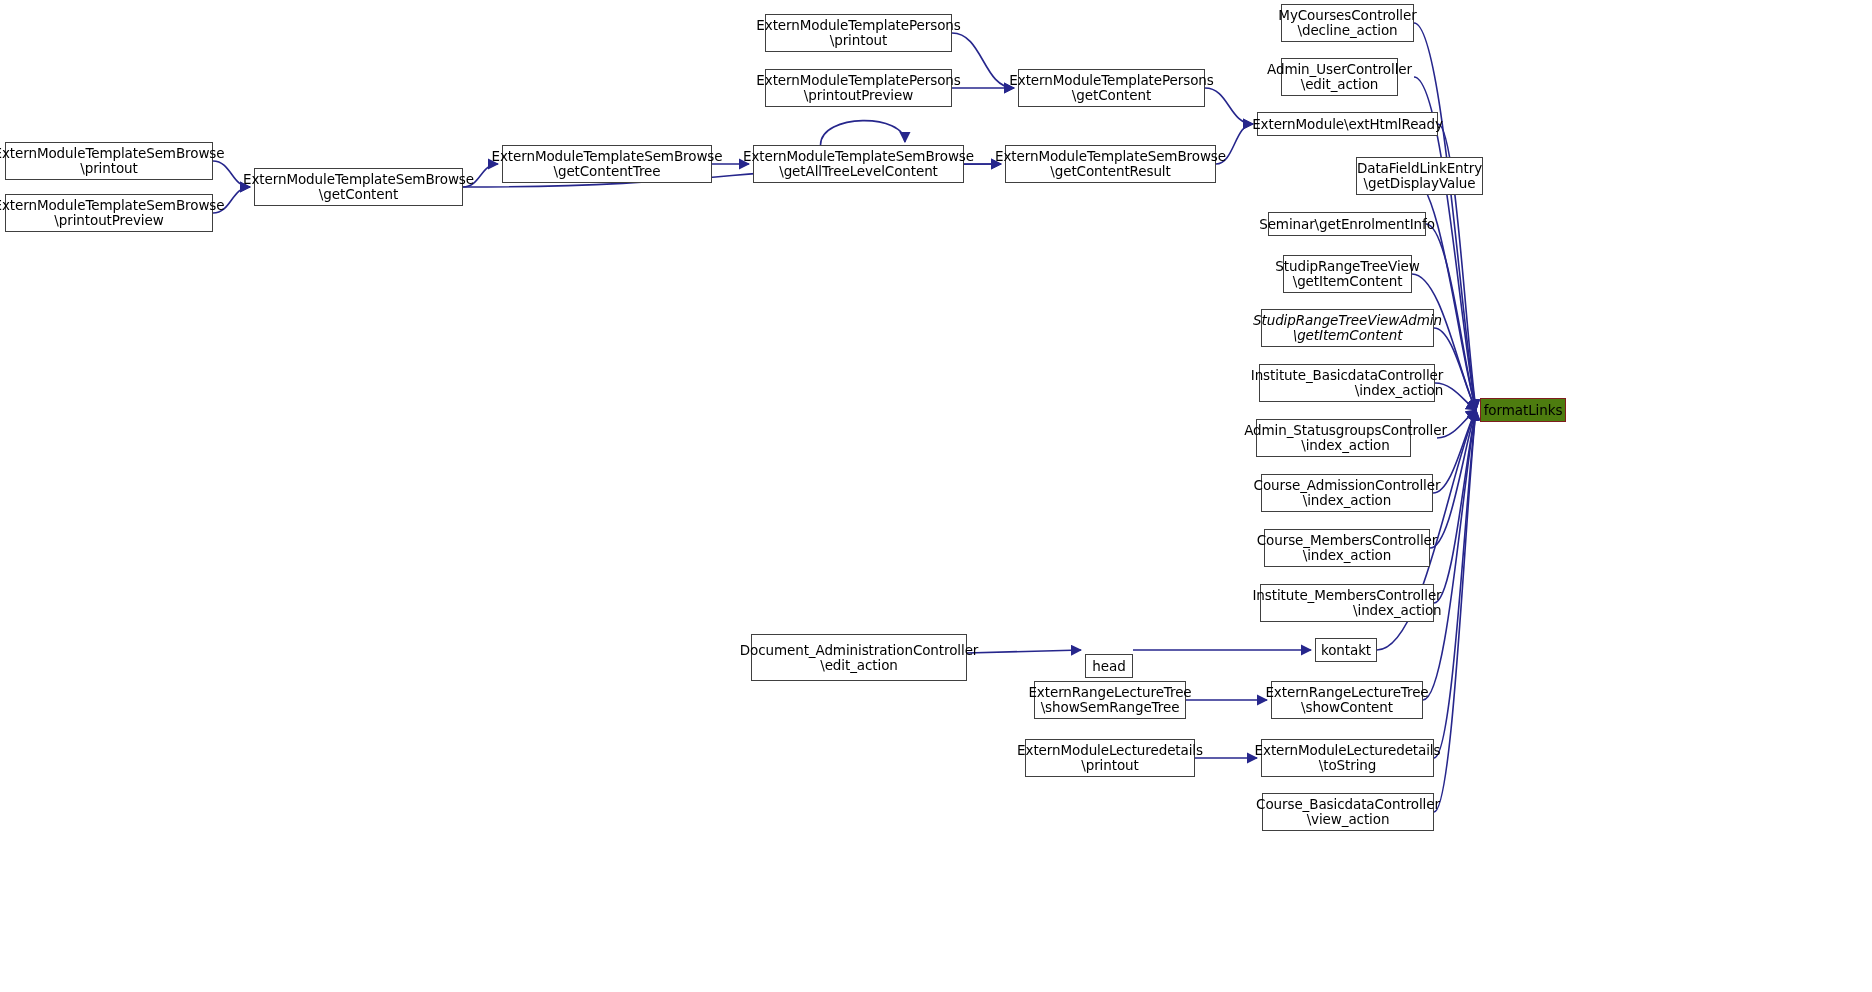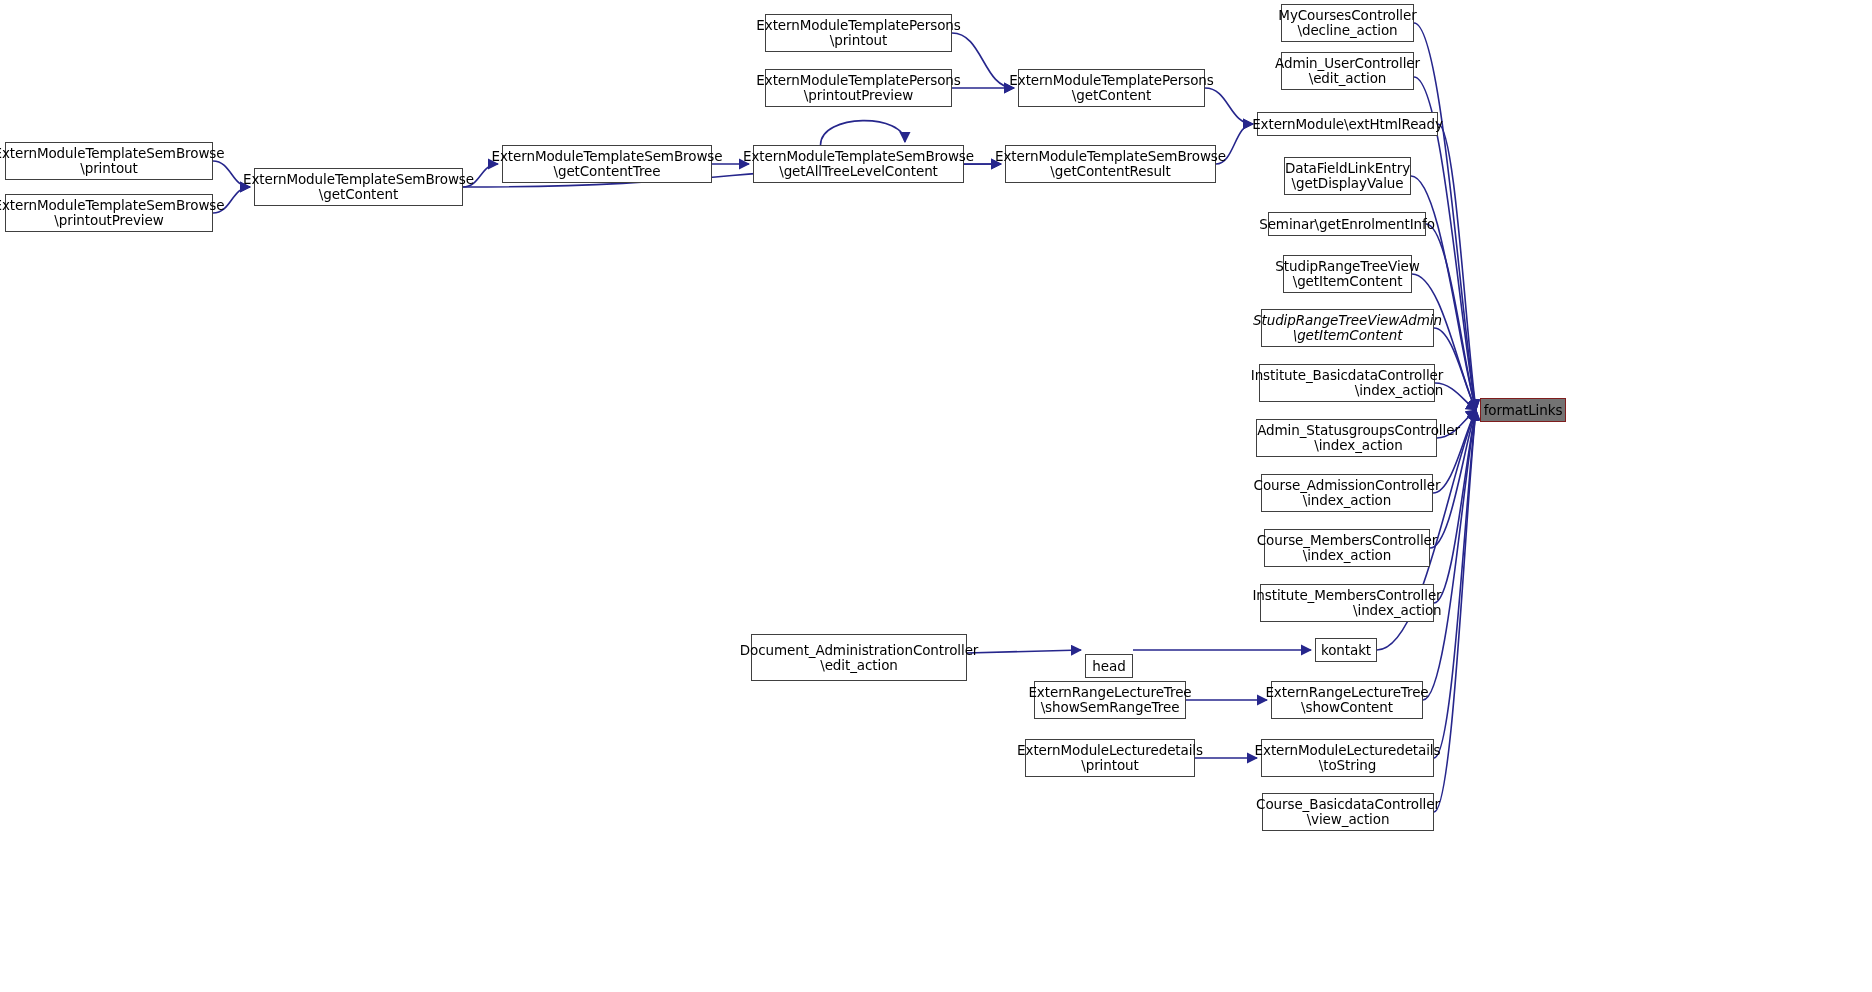--- a/index.html
+++ b/index.html
@@ -32,21 +32,21 @@
     font-size: 13.5px;
     line-height: 15px;
     text-align: center;
     display: flex;
     align-items: center;
     justify-content: center;
     white-space: pre-line;
     letter-spacing: -0.1px;
   }
   .node.highlight {
-    background: #737373;
+    background: #4d7c0f;
     border: 7px solid #7f1d1d;
   }
   .node.thick {
     border-width: 1.5px;
   }
 </style>
 </head>
 <body>
 
 <div id="canvas">
@@ -105,32 +105,32 @@
 \getContentResult</div>
       <div class="node" style="left: 765px; top: 14px; width: 187px; height: 38px;">ExternModuleTemplatePersons
 \printout</div>
       <div class="node" style="left: 765px; top: 69px; width: 187px; height: 38px;">ExternModuleTemplatePersons
 \printoutPreview</div>
       <div class="node" style="left: 1018px; top: 69px; width: 187px; height: 38px;">ExternModuleTemplatePersons
 \getContent</div>
       <div class="node" style="left: 1257px; top: 112px; width: 181px; height: 24px;">ExternModule\extHtmlReady</div>
       <div class="node" style="left: 1281px; top: 4px; width: 133px; height: 38px;">MyCoursesController
 \decline_action</div>
-      <div class="node" style="left: 1281px; top: 52px; width: 133px; height: 38px;">Admin_UserController
+      <div class="node" style="left: 1281px; top: 58px; width: 117px; height: 38px;">Admin_UserController
 \edit_action</div>
-      <div class="node" style="left: 1284px; top: 157px; width: 127px; height: 38px;">DataFieldLinkEntry
+      <div class="node" style="left: 1356px; top: 157px; width: 127px; height: 38px;">DataFieldLinkEntry
 \getDisplayValue</div>
       <div class="node" style="left: 1268px; top: 212px; width: 158px; height: 24px;">Seminar\getEnrolmentInfo</div>
       <div class="node" style="left: 1283px; top: 255px; width: 129px; height: 38px;">StudipRangeTreeView
 \getItemContent</div>
       <div class="node" style="left: 1261px; top: 309px; width: 173px; height: 38px; font-style: italic;">StudipRangeTreeViewAdmin
 \getItemContent</div>
       <div class="node" style="left: 1259px; top: 364px; width: 176px; height: 38px; text-align: right;">Institute_BasicdataController
 \index_action</div>
-      <div class="node" style="left: 1256px; top: 419px; width: 181px; height: 38px; padding-left: 24px;">Admin_StatusgroupsController
+      <div class="node" style="left: 1256px; top: 419px; width: 155px; height: 38px; padding-left: 24px;">Admin_StatusgroupsController
 \index_action</div>
       <div class="node" style="left: 1261px; top: 474px; width: 172px; height: 38px;">Course_AdmissionController
 \index_action</div>
       <div class="node" style="left: 1264px; top: 529px; width: 166px; height: 38px;">Course_MembersController
 \index_action</div>
       <div class="node" style="left: 1260px; top: 584px; width: 174px; height: 38px; text-align: right;">Institute_MembersController
 \index_action</div>
       <div class="node" style="left: 751px; top: 634px; width: 216px; height: 47px;">Document_AdministrationController
 \edit_action</div>
       <div class="node" style="left: 1085px; top: 638px; width: 48px; height: 24px; margin-top: 16px;">head</div>

